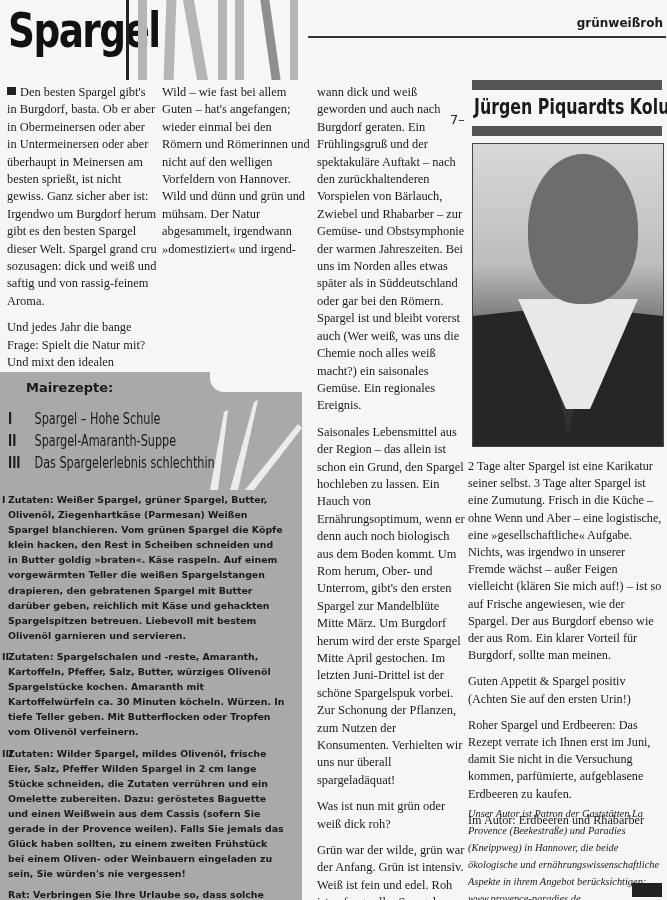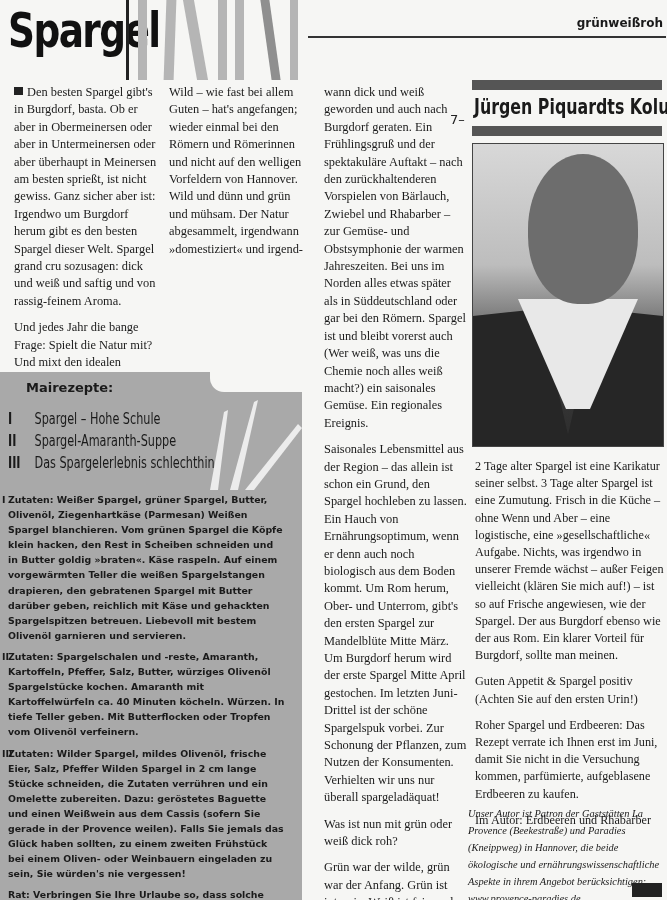--- a/index.html
+++ b/index.html
@@ -13,21 +13,21 @@
   .title {
     left: 8px; top: 2px; font-family: "DejaVu Sans", sans-serif;
     font-size: 48px; font-weight: bold; letter-spacing: -2px;
     transform: scaleX(0.78); transform-origin: left top; color: #111;
   }
   .title-bar { left: 126px; top: 0; width: 3px; height: 80px; background: #222; }
   .stalk { background: #b5b5b5; position: absolute; }
   .rubric-line { left: 308px; top: 36px; width: 358px; height: 2px; background: #333; }
   .rubric { right: 4px; top: 16px; font-family: "DejaVu Sans", sans-serif; font-weight: bold; font-size: 12px; }
   .col { position: absolute; font-size: 12.4px; line-height: 17.4px; }
-  .col p { margin: 0 0 9px 7px; }
+  .col p { margin: 0 0 9px 0; }
   .bullet { display: inline-block; width: 9px; height: 8px; background: #222; margin-right: 4px; vertical-align: 1px; }
   .col1 { left: 7px; top: 84px; width: 150px; }
   .col2 { left: 162px; top: 84px; width: 150px; }
   .col3 { left: 317px; top: 84px; width: 150px; }
   .col4 { left: 468px; top: 458px; width: 197px; font-size: 12.2px; line-height: 17.2px; }
   .credit { left: 468px; top: 805px; width: 197px; font-style: italic; font-size: 10.4px; line-height: 17px; }
   .end-mark { left: 632px; top: 883px; width: 30px; height: 14px; background: #222; }
   .box {
     left: 0; top: 372px; width: 302px; height: 528px; background: #a9a9a9;
     border-top-right-radius: 16px;
@@ -89,21 +89,21 @@
   <polygon points="55,98 108,32 112,36 64,98" fill="#ececec"></polygon>
 </svg>
 <div class="abs box-title">Mairezepte:</div>
 <div class="abs recipes">
   <div><span class="num">I</span><span>Spargel – Hohe Schule</span></div>
   <div><span class="num">II</span><span>Spargel-Amaranth-Suppe</span></div>
   <div><span class="num">III</span><span>Das Spargelerlebnis schlechthin</span></div>
 </div>
 <div class="abs box-text">
   <p><span class="mk">I</span><span>Zutaten: Weißer Spargel, grüner Spargel, Butter, Olivenöl, Ziegenhartkäse (Parmesan) Weißen Spargel blanchieren. Vom grünen Spargel die Köpfe klein hacken, den Rest in Scheiben schneiden und in Butter goldig »braten«. Käse raspeln. Auf einem vorgewärmten Teller die weißen Spargelstangen drapieren, den gebratenen Spargel mit Butter darüber geben, reichlich mit Käse und gehackten Spargelspitzen betreuen. Liebevoll mit bestem Olivenöl garnieren und servieren.</span></p>
-  <p><span class="mk">II</span><span>Zutaten: Spargelschalen und -reste, Amaranth, Kartoffeln, Pfeffer, Salz, Butter, würziges Olivenöl Spargelstücke kochen. Amaranth mit Kartoffelwürfeln ca. 40 Minuten köcheln. Würzen. In tiefe Teller geben. Mit Butterflocken oder Tropfen vom Olivenöl verfeinern.</span></p>
+  <p><span class="mk">II</span><span>Zutaten: Spargelschalen und -reste, Amaranth, Kartoffeln, Pfeffer, Salz, Butter, würziges Olivenöl Spargelstücke kochen. Amaranth mit Kartoffelwürfeln ca. 30 Minuten köcheln. Würzen. In tiefe Teller geben. Mit Butterflocken oder Tropfen vom Olivenöl verfeinern.</span></p>
   <p><span class="mk">III</span><span>Zutaten: Wilder Spargel, mildes Olivenöl, frische Eier, Salz, Pfeffer Wilden Spargel in 2 cm lange Stücke schneiden, die Zutaten verrühren und ein Omelette zubereiten. Dazu: geröstetes Baguette und einen Weißwein aus dem Cassis (sofern Sie gerade in der Provence weilen). Falls Sie jemals das Glück haben sollten, zu einem zweiten Frühstück bei einem Oliven- oder Weinbauern eingeladen zu sein, Sie würden's nie vergessen!</span></p>
   <p>Rat: Verbringen Sie Ihre Urlaube so, dass solche Erlebnisse eine Chance bekommen!</p>
 </div>
 
 <div class="abs col-head-bar1"></div>
 <div class="abs col-head">Jürgen Piquardts Kolumne</div>
 <div class="abs col-head-bar2"></div>
 <div class="abs handnote">7–</div>
 <div class="abs photo" title="Portrait of Jürgen Piquardt">
   <div class="sweater"></div>

